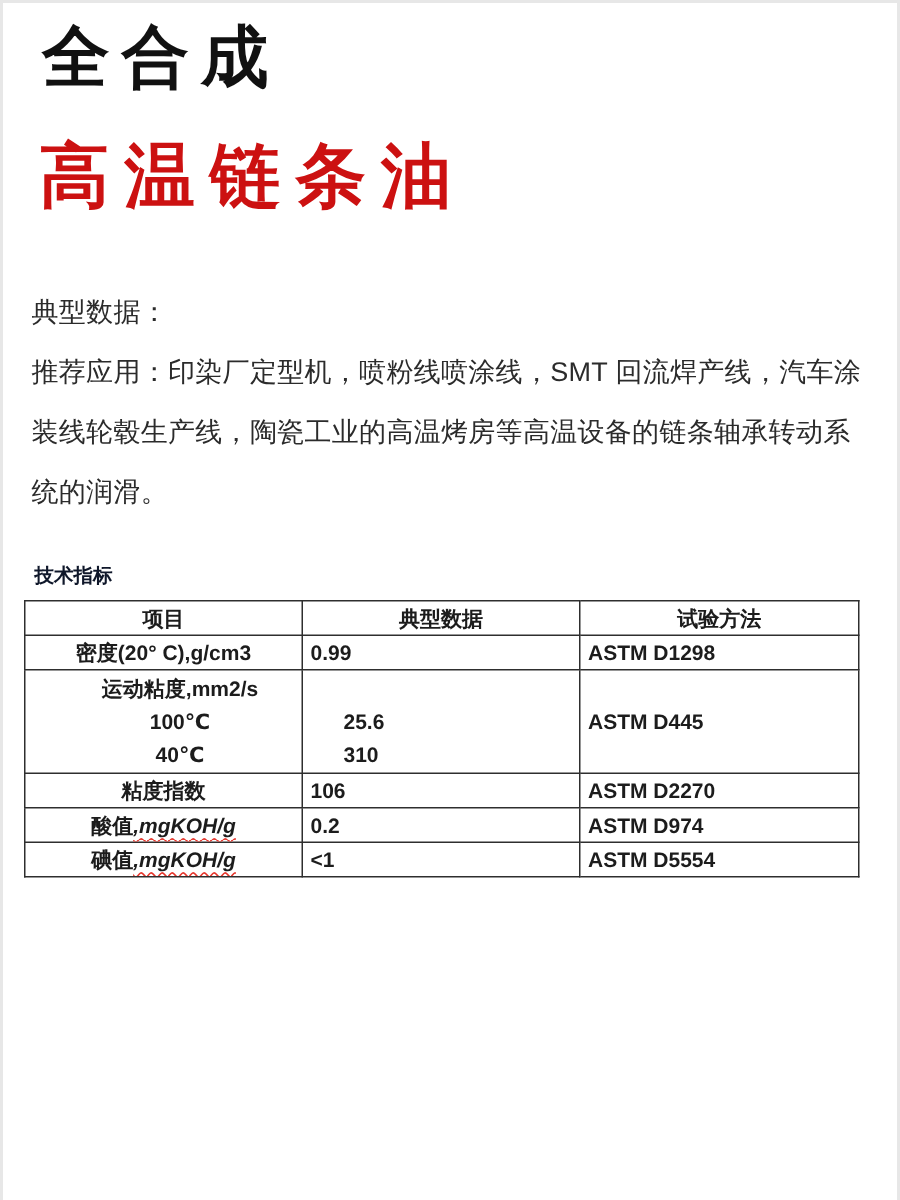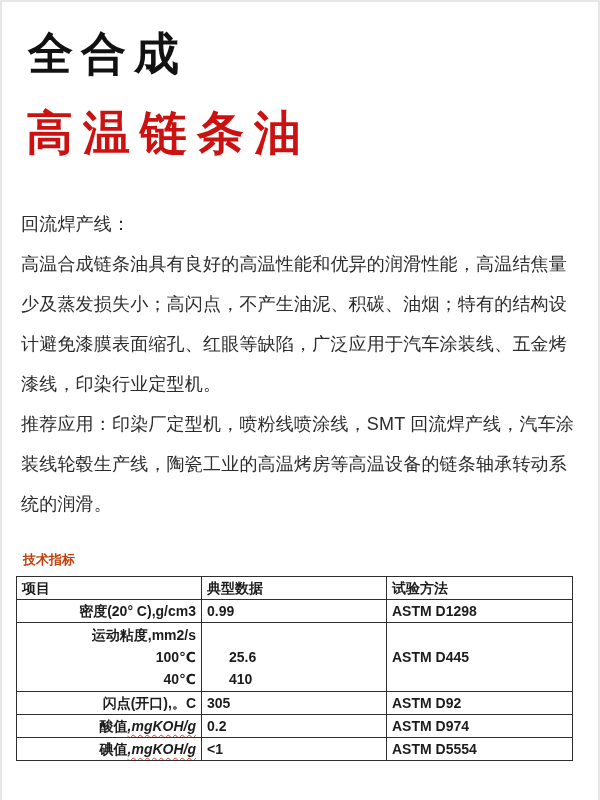--- a/index.html
+++ b/index.html
@@ -14,21 +14,21 @@
     background:#ffffff;
     border-top:2px solid var(--edge-gray);
     border-left:2px solid var(--edge-gray);
     border-right:2px solid var(--edge-gray);
     overflow:hidden;
     font-family:"Liberation Sans","DejaVu Sans",sans-serif;
     color:#262626;
   }
   .doc{padding:6px 14px 0 14px;}
   .title-black{
-    margin:20px 0 0 12px;
+    margin:4px 0 0 12px;
     font-size:45px;
     font-weight:900;
     letter-spacing:8px;
     color:#111111;
     line-height:1.15;
   }
   .title-red{
     margin:26px 0 0 10px;
     font-size:47px;
     font-weight:700;
@@ -44,64 +44,63 @@
     font-size:18px;
     line-height:40px;
     letter-spacing:0.2px;
     color:#2b2b2b;
     word-break:break-all;
   }
   .spec-title{
     margin:27px 0 7px 7px;
     font-size:13px;
     font-weight:700;
-    color:#c2410c;
+    color:#0f172a;
   }
   table{
     border-collapse:collapse;
     width:556px;
     table-layout:fixed;
   }
   th,td{
     border:1.5px solid var(--table-line);
     font-size:14px;
     font-weight:700;
     color:#1c1c1c;
     padding:1px 5px;
     line-height:20px;
     height:22px;
     overflow:hidden;
   }
-  th{text-align:left;height:23px;}
+  th{text-align:center;height:23px;}
   col.c1{width:185px;}
   col.c2{width:185px;}
   col.c3{width:186px;}
-  td.item-cell{text-align:right;}
+  td.item-cell{text-align:center;}
   td.value-cell,td.method-cell{text-align:left;}
   td .cell-line{height:22px;line-height:22px;white-space:nowrap;margin-left:22px;}
   .squiggle{
     text-decoration:underline;
     text-decoration-style:wavy;
     text-decoration-color:var(--squiggle-red);
     text-decoration-thickness:1px;
     text-underline-offset:3px;
     font-style:italic;
   }
 </style>
 </head>
 <body>
 
 <div class="doc">
 
   <h1 class="title-black">全合成</h1>
   <h1 class="title-red">高温链条油</h1>
 
   <div class="body-text">
-    <p>回流焊产线：</p>
-    <p>高温合成链条油具有良好的高温性能和优异的润滑性能，高温结焦量少及蒸发损失小；高闪点，不产生油泥、积碳、油烟；特有的结构设计避免漆膜表面缩孔、红眼等缺陷，广泛应用于汽车涂装线、五金烤漆线，印染行业定型机。</p>
+    <p>典型数据：</p>
     <p>推荐应用：印染厂定型机，喷粉线喷涂线，SMT 回流焊产线，汽车涂装线轮毂生产线，陶瓷工业的高温烤房等高温设备的链条轴承转动系统的润滑。</p>
   </div>
 
   <div class="spec-title">技术指标</div>
 
   <table>
     <colgroup>
         <col class="c1">
         <col class="c2">
         <col class="c3">
@@ -121,28 +120,28 @@
         </tr>
         <tr>
           <td class="item-cell">
             <div class="cell-line">运动粘度,mm2/s</div>
             <div class="cell-line">100℃</div>
             <div class="cell-line">40℃</div>
           </td>
           <td class="value-cell">
             <div class="cell-line"></div>
             <div class="cell-line">25.6</div>
-            <div class="cell-line">410</div>
+            <div class="cell-line">310</div>
           </td>
           <td class="method-cell">ASTM D445</td>
         </tr>
         <tr>
-          <td class="item-cell"><span>闪点(开口),。C</span></td>
-          <td class="value-cell">305</td>
-          <td class="method-cell">ASTM D92</td>
+          <td class="item-cell"><span>粘度指数</span></td>
+          <td class="value-cell">106</td>
+          <td class="method-cell">ASTM D2270</td>
         </tr>
         <tr>
           <td class="item-cell"><span>酸值</span><span class="squiggle">,mgKOH/g</span></td>
           <td class="value-cell">0.2</td>
           <td class="method-cell">ASTM D974</td>
         </tr>
         <tr>
           <td class="item-cell"><span>碘值</span><span class="squiggle">,mgKOH/g</span></td>
           <td class="value-cell">&lt;1</td>
           <td class="method-cell">ASTM D5554</td>

